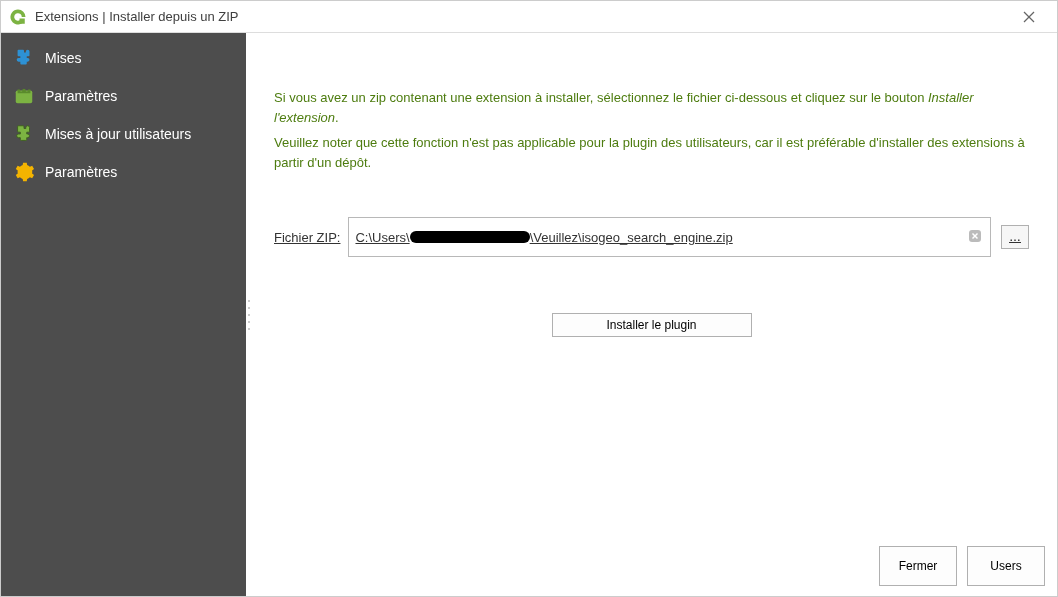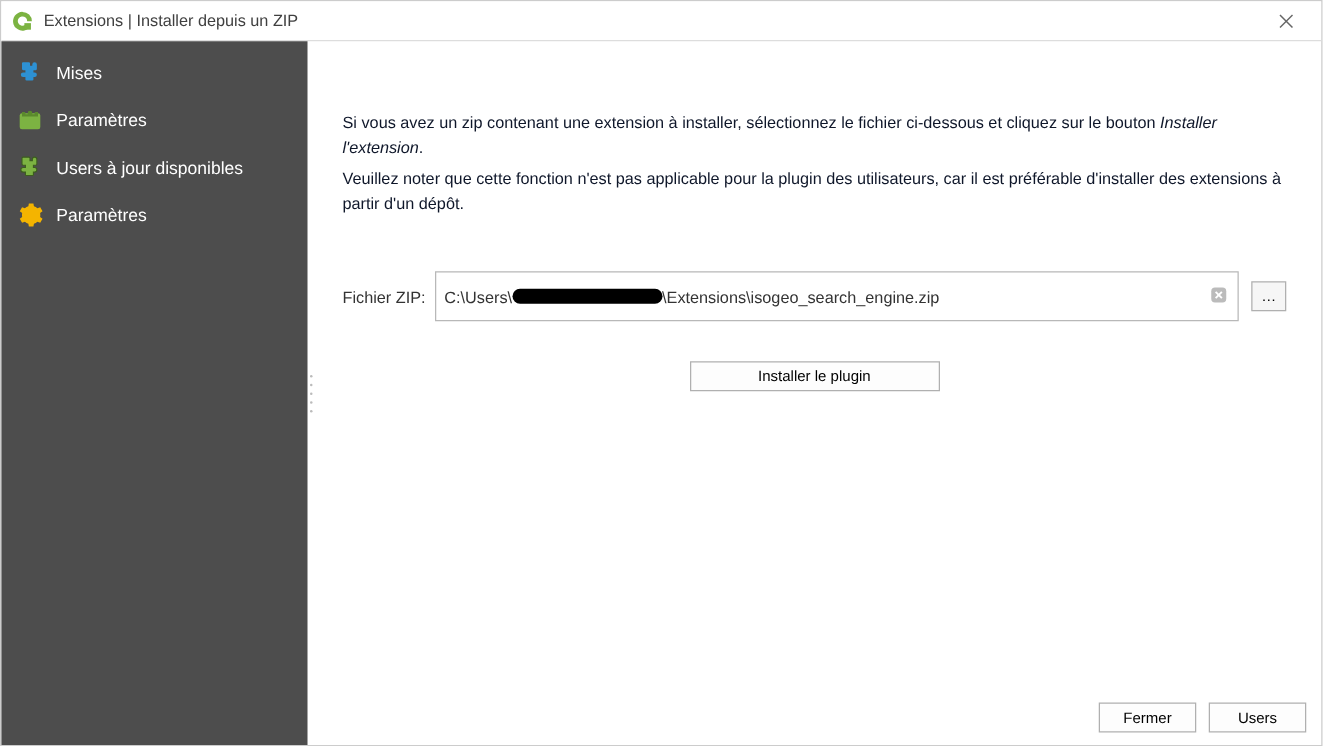--- a/index.html
+++ b/index.html
@@ -78,29 +78,30 @@
       padding: 0;
       display: flex;
       flex-direction: column;
     }
     .content {
       padding: 55px 28px 0 28px;
       flex: 1;
     }
     .intro-text {
       font-size: 13px;
-      color: #0f172a;
+      color: #4d7c0f;
       line-height: 1.5;
       margin-bottom: 6px;
     }
     .intro-text .italic { font-style: italic; }
     .field-row {
       display: flex;
       align-items: center;
       margin-top: 45px;
+      text-decoration: underline;
     }
     .field-label {
       font-size: 13px;
       color: #333;
       margin-right: 8px;
       white-space: nowrap;
     }
     .field-input-wrap {
       flex: 1;
       position: relative;
@@ -133,39 +134,39 @@
       background: #f6f6f6;
       cursor: pointer;
       font-size: 12px;
       display: flex;
       align-items: center;
       justify-content: center;
     }
     .install-row {
       display: flex;
       justify-content: center;
-      margin-top: 32px;
+      margin-top: 56px;
     }
     .install-btn {
       width: 200px;
       height: 24px;
       border: 1px solid #b0b0b0;
       background: #fdfdfd;
       font-size: 12px;
       cursor: pointer;
     }
     .footer {
       display: flex;
       justify-content: flex-end;
       gap: 10px;
       padding: 10px 12px;
     }
     .footer button {
       width: 78px;
-      height: 24px;
+      height: 40px;
       border: 1px solid #b0b0b0;
       background: #fdfdfd;
       font-size: 12px;
       cursor: pointer;
     }
     .drag-handle {
       position: absolute;
       left: 0px;
       top: 50%;
       transform: translateY(-50%);
@@ -221,21 +222,21 @@
       <span>Paramètres</span>
     </div>
 
 
     <div class="sidebar-item">
       <span class="icon">
         <svg width="22" height="22" viewBox="0 0 24 24">
             <path fill="#7cb342" stroke="#3d5e1f" stroke-width="1" d="M16 3a2 2 0 0 0-2 2v1h-2V4a1 1 0 0 0-1-1H6a1 1 0 0 0-1 1v5a1 1 0 0 0 1 1h2v2H6a2 2 0 1 0 0 4h2v2a1 1 0 0 0 1 1h5a1 1 0 0 0 1-1v-2h1a2 2 0 1 0 0-4h-1v-2h2a1 1 0 0 0 1-1V5a2 2 0 0 0-2-2z"></path>
           </svg>
       </span>
-      <span>Users à jour disponibles</span>
+      <span>Mises à jour utilisateurs</span>
     </div>
 
 
     <div class="sidebar-item">
       <span class="icon">
         <svg width="22" height="22" viewBox="0 0 24 24">
             <path fill="#f4b400" d="M12 8a4 4 0 1 0 0 8 4 4 0 0 0 0-8zm9 4c0-.6-.06-1.18-.17-1.74l2.1-1.64-2-3.46-2.5 1a9 9 0 0 0-3-1.74L15 2h-4l-.43 2.42a9 9 0 0 0-3 1.74l-2.5-1-2 3.46 2.1 1.64C5.06 10.82 5 11.4 5 12s.06 1.18.17 1.74l-2.1 1.64 2 3.46 2.5-1a9 9 0 0 0 3 1.74L11 22h4l.43-2.42a9 9 0 0 0 3-1.74l2.5 1 2-3.46-2.1-1.64c.11-.56.17-1.14.17-1.74z"></path>
           </svg>
       </span>
       <span>Paramètres</span>
@@ -255,21 +256,21 @@
       <p class="intro-text">
         <span>Si vous avez un zip contenant une extension à installer, sélectionnez le fichier ci-dessous et cliquez sur le bouton </span><span class="italic">Installer l'extension</span><span>.</span>
       </p>
       <p class="intro-text">Veuillez noter que cette fonction n'est pas applicable pour la plugin des utilisateurs, car il est préférable d'installer des extensions à partir d'un dépôt.</p>
 
       <div class="field-row">
         <span class="field-label">Fichier ZIP:</span>
         <div class="field-input-wrap">
           <span class="path-before">C:\Users\</span>
           <span class="input-redact"></span>
-          <span class="path-after">\Extensions\isogeo_search_engine.zip</span>
+          <span class="path-after">\Veuillez\isogeo_search_engine.zip</span>
           <span style="flex:1"></span>
           <span class="clear-x">
             <svg width="14" height="14" viewBox="0 0 14 14">
                 <rect x="1" y="1" width="12" height="12" rx="3" fill="#bbb"></rect>
                 <line x1="4.5" y1="4.5" x2="9.5" y2="9.5" stroke="#fff" stroke-width="1.5"></line>
                 <line x1="9.5" y1="4.5" x2="4.5" y2="9.5" stroke="#fff" stroke-width="1.5"></line>
               </svg>
           </span>
         </div>
         <button class="browse-btn">…</button>

